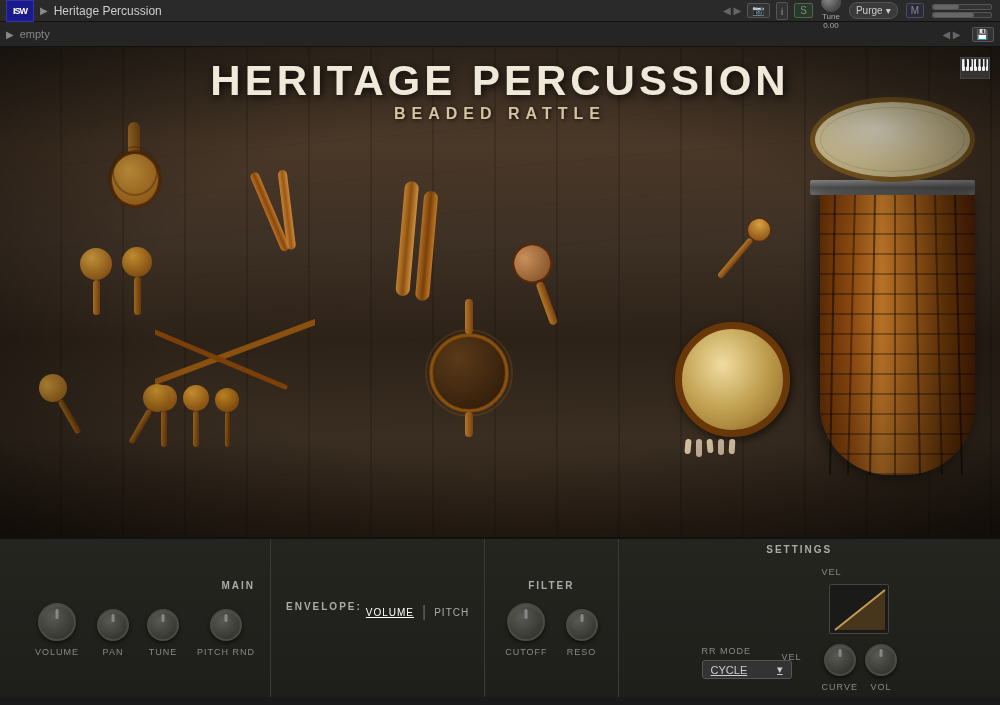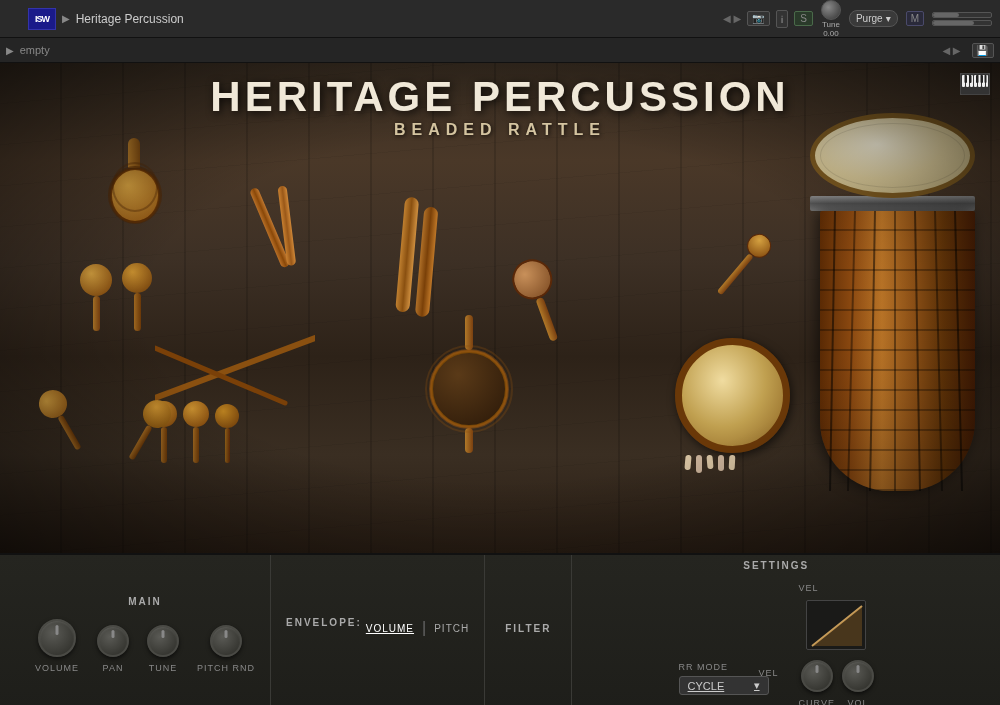--- a/index.html
+++ b/index.html
@@ -6,27 +6,26 @@
     body {
       width: 1000px;
       height: 705px;
       overflow: hidden;
       font-family: Arial, sans-serif;
       background: #1a1a1a;
     }
 
     
     .top-bar {
-      height: 38px;
+      height: 22px;
       background: #2a2a2a;
       display: flex;
       align-items: center;
       border-bottom: 1px solid #111;
       position: relative;
-      padding-left: 22px;
     }
     .top-bar-left {
       display: flex;
       align-items: center;
       flex: 1;
       padding: 0 6px;
       gap: 6px;
     }
     .isw-logo {
       width: 28px;
@@ -188,21 +187,21 @@
     .control-section {
       display: flex;
       flex-direction: column;
       align-items: center;
       padding: 0 15px;
       border-right: 1px solid #3a3a36;
       height: 100%;
       justify-content: center;
     }
     .control-section:last-child { border-right: none; }
-    .control-section:first-child { border-left: none; }
+    .control-section:first-child { border-left: none; align-items: flex-end; }
 
     .section-label {
       font-size: 10px;
       font-weight: bold;
       color: #aaa;
       letter-spacing: 2px;
       margin-bottom: 12px;
       text-align: center;
     }
 
@@ -599,20 +598,30 @@
     <div style="display:flex;align-items:center;gap:4px;margin-bottom:12px;">
       <span class="env-title">ENVELOPE:</span>
       <span class="env-tab active">VOLUME</span>
       <span class="env-divider">|</span>
       <span class="env-tab">PITCH</span>
     </div>
   </div>
 
   <div class="control-section filter-section">
     <div class="section-label">FILTER</div>
+    <div class="knobs-row">
+      <div class="knob-group">
+        <div class="knob"></div>
+        <span class="knob-label">CUTOFF</span>
+      </div>
+      <div class="knob-group">
+        <div class="knob knob-sm"></div>
+        <span class="knob-label">RESO</span>
+      </div>
+    </div>
   </div>
 
   <div class="control-section settings-section">
     <div class="section-label">SETTINGS</div>
     <div style="display:flex;gap:20px;align-items:flex-end;">
 
       <div style="display:flex;flex-direction:column;gap:5px;">
         <div class="rr-group">
           <span class="rr-label">RR MODE</span>
           <div class="rr-dropdown">

